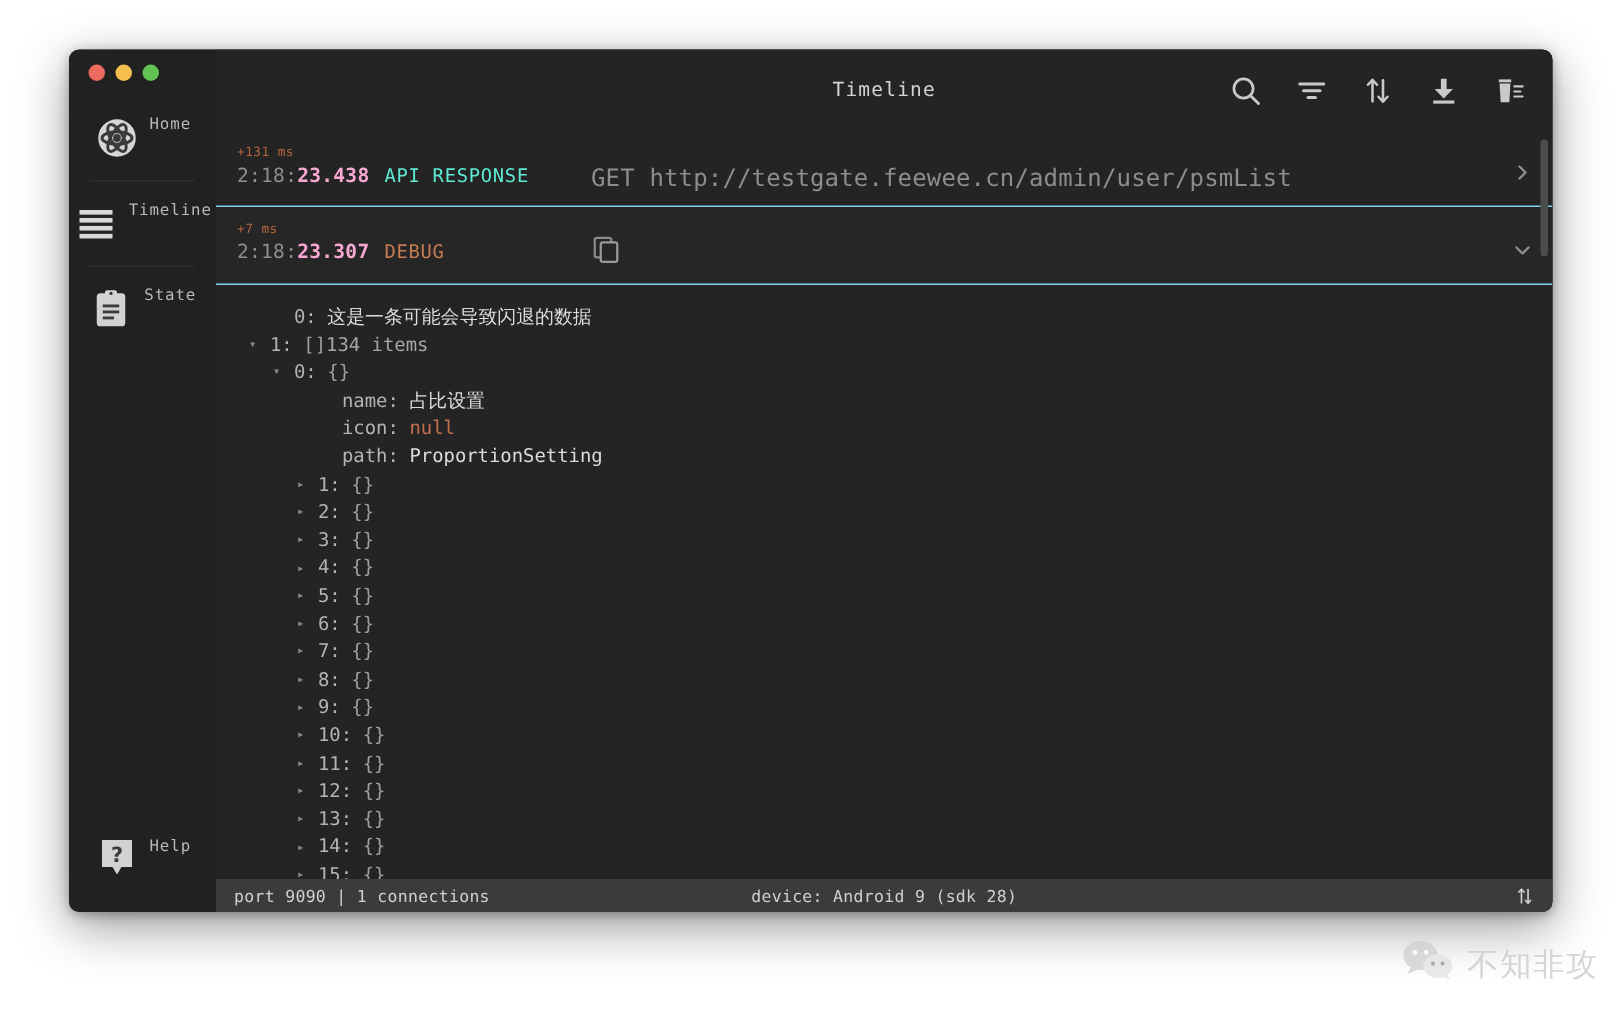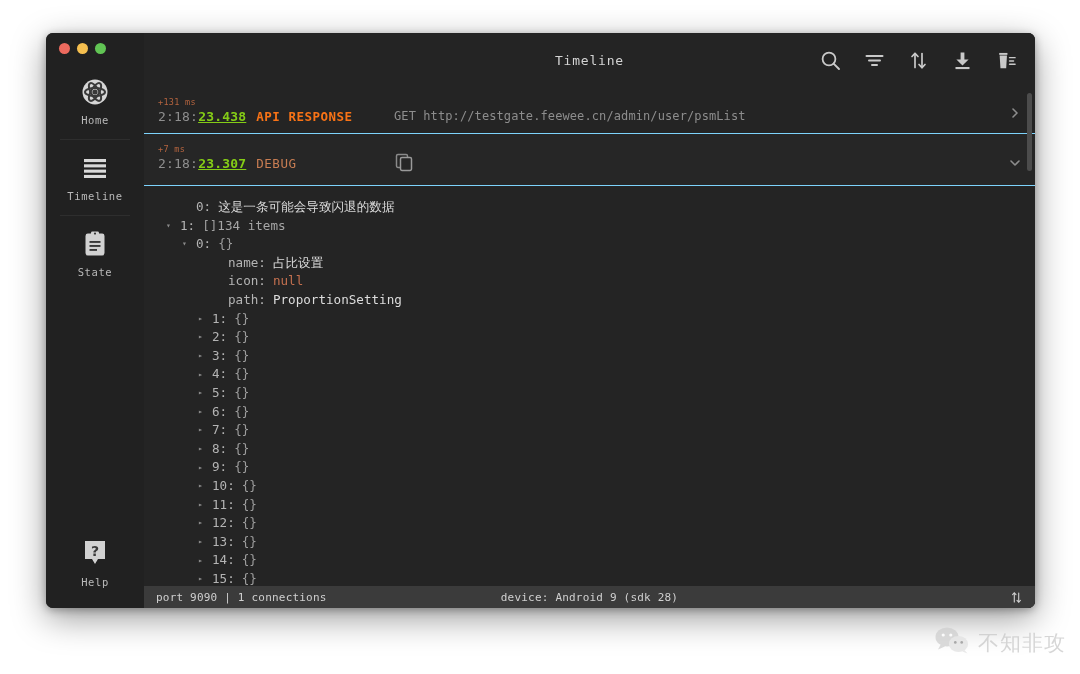--- a/index.html
+++ b/index.html
@@ -34,21 +34,21 @@
   .traffic {
     height: 30px; display: flex; align-items: center;
     padding-left: 13px; gap: 7px;
   }
   .dot { width: 11px; height: 11px; border-radius: 50%; display: block; }
   .dot.red    { background: #ed6a5e; }
   .dot.yellow { background: #f5bf4f; }
   .dot.green  { background: #61c454; }
 
   .nav-item {
-    display: flex; flex-direction: column; align-items: center;
+    display: flex; flex-direction: row; 
     justify-content: center; gap: 7px;
     padding: 14px 2px 13px 2px;
     cursor: pointer;
     position: relative;
   }
   .nav-item + .nav-item::before {
     content: ""; position: absolute; top: 0; left: 14px; right: 14px;
     height: 1px; background: #2e2e2e;
   }
   .nav-label {
@@ -92,26 +92,26 @@
     padding: 10px 34px 9px 14px;
     border-bottom: 1px solid #7dd3fc;
     display: flex; align-items: flex-start;
     cursor: pointer;
   }
   .logrow.alt { background: #262626; }
   .log-left { width: 236px; flex: 0 0 236px; }
   .delta { font-size: 8.5px; color: #b5643f; letter-spacing: .3px; line-height: 11px; }
   .timeline-row { display: flex; align-items: baseline; gap: 10px; margin-top: 1px; }
   .ts { font-size: 13px; color: #8f8f8f; letter-spacing: .2px; white-space: nowrap; }
-  .ts b { color: #84cc16; font-weight: 700; text-decoration: underline; }
+  .ts b { color: #f9a8d4; font-weight: 700; }
   .level { font-size: 12.5px; letter-spacing: .5px; }
-  .level.api { color: #f97316; font-weight: bold; }
+  .level.api { color: #5eead4; }
   .level.debug { color: #c87d52; }
   .log-mid { flex: 1 1 auto; padding-top: 12px; min-width: 0; }
-  .url { font-size: 12px; color: #8d8d8d; letter-spacing: .1px; white-space: nowrap; }
+  .url { font-size: 16px; color: #8d8d8d; letter-spacing: .1px; white-space: nowrap; }
   .copy-ic { padding-top: 8px; }
   .chev {
     position: absolute; right: 14px; top: 50%; transform: translateY(-50%);
     width: 12px; height: 12px;
   }
 
   
   .tree {
     padding: 12px 0 0 0;
     font-size: 12.6px;

